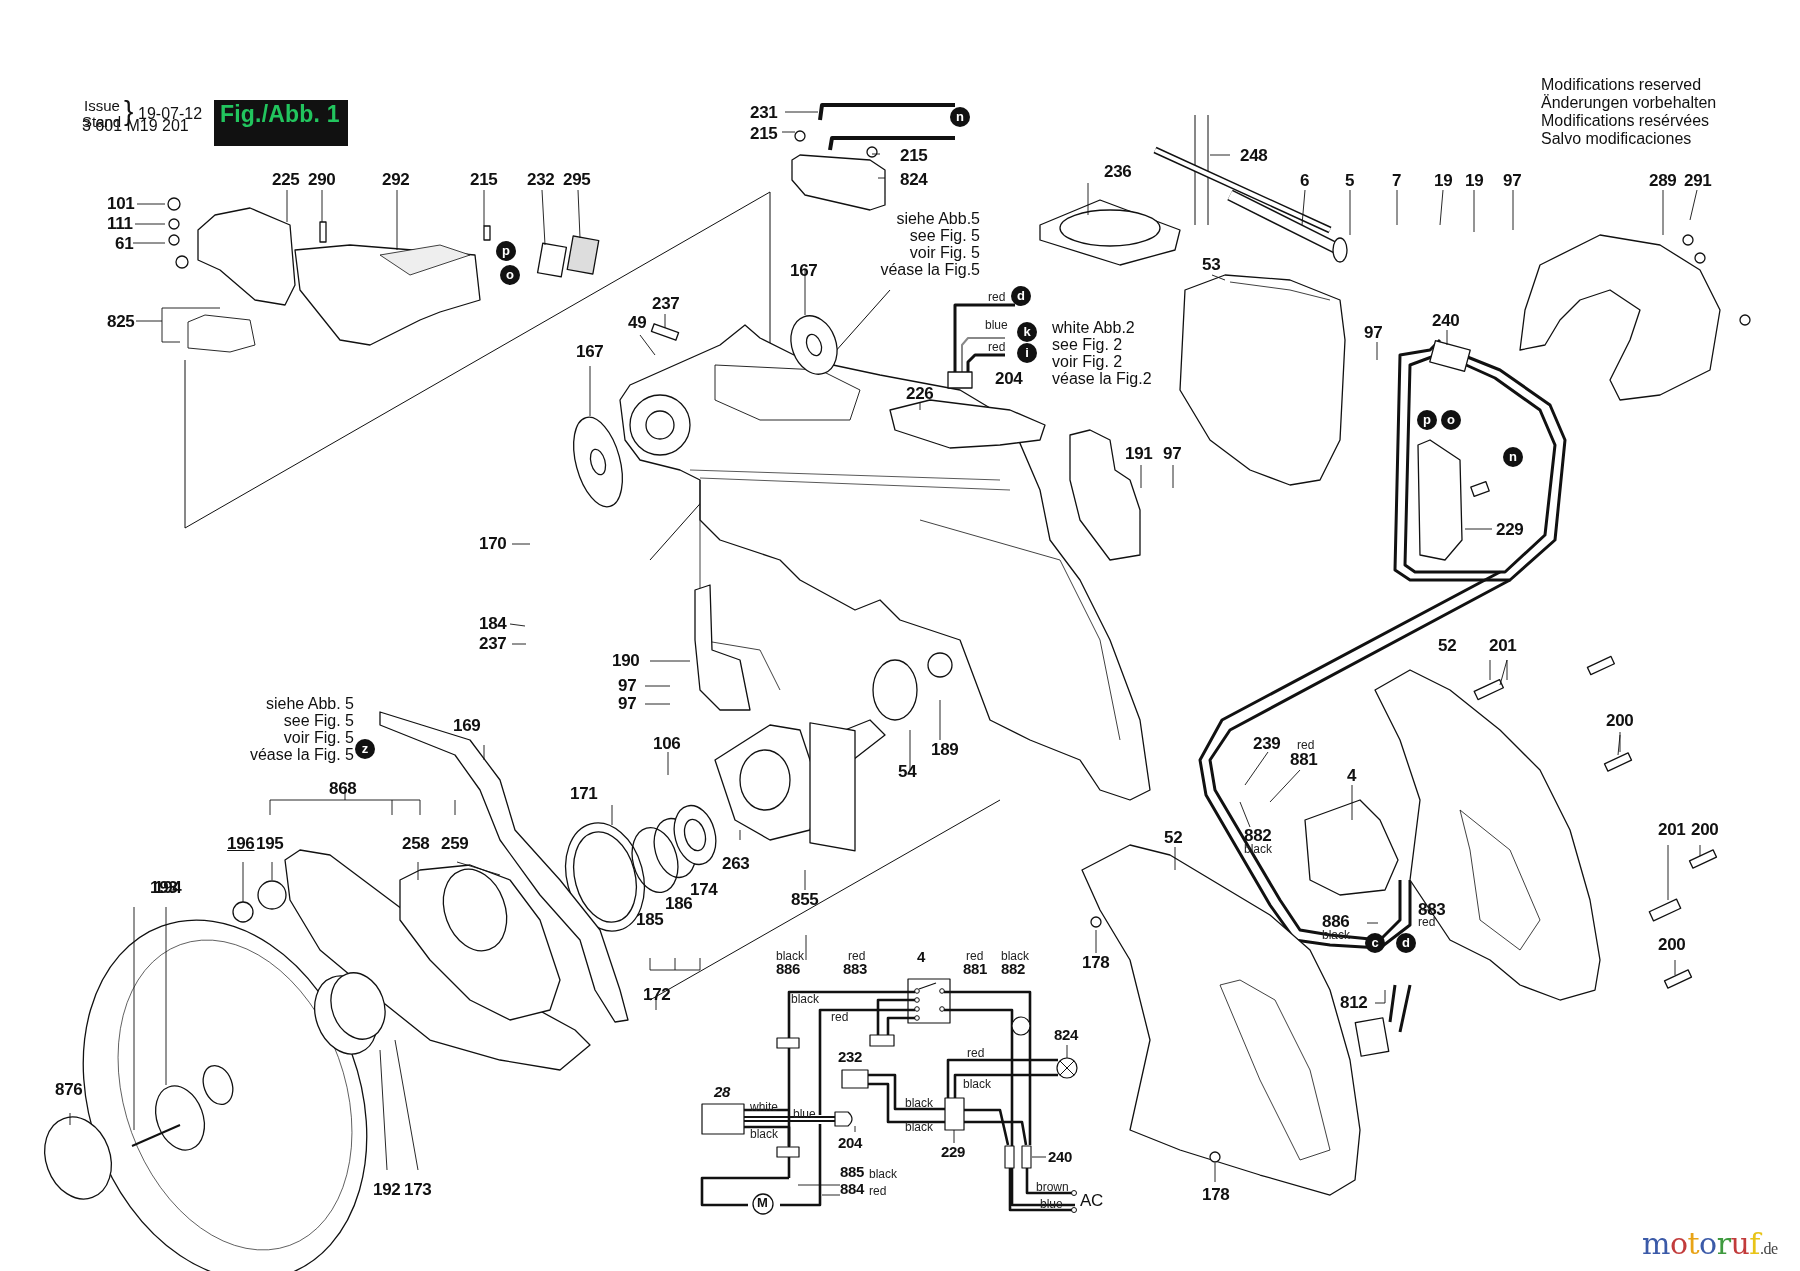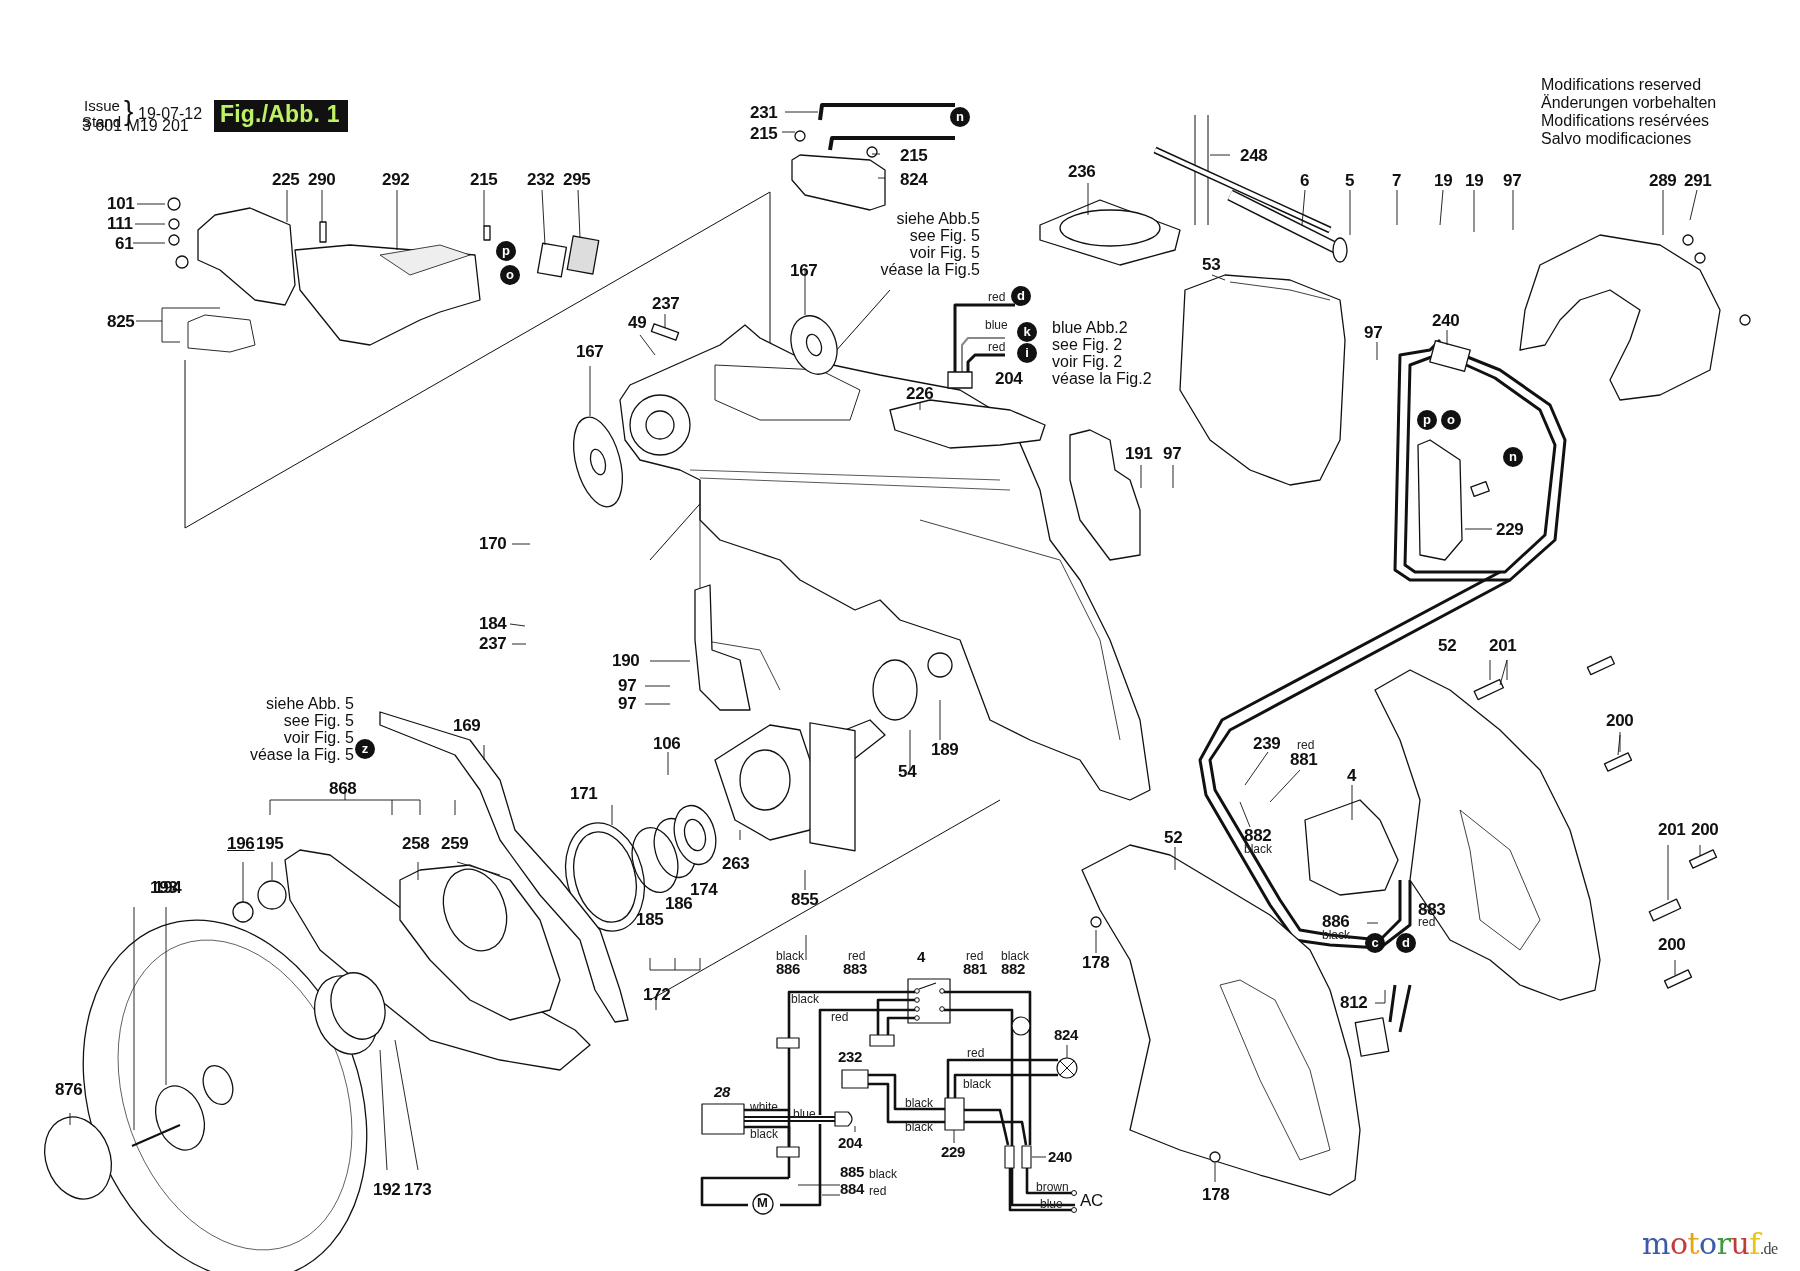--- a/index.html
+++ b/index.html
@@ -1,19 +1,19 @@
 <!DOCTYPE html>
 <html><head>
 <meta charset="utf-8">
 <style>
   html,body{margin:0;padding:0;background:#fff;}
   body{width:1800px;height:1271px;position:relative;overflow:hidden;font-family:"Liberation Sans",sans-serif;color:#111;}
   #canvas{position:absolute;left:0;top:0;width:1800px;height:1271px;}
   .hdr{position:absolute;font-size:15px;line-height:16px;}
-  .fig-badge{position:absolute;left:214px;top:100px;background:#111;color:#bef264;font-weight:bold;font-size:23px;padding:1px 8px 4px 6px;letter-spacing:0.2px;}
+  .fig-badge{position:absolute;left:214px;top:100px;background:#111;color:#22c55e;font-weight:bold;font-size:23px;padding:1px 8px 18px 6px;letter-spacing:0.2px;}
   .mods{position:absolute;left:1541px;top:76px;font-size:16px;line-height:18px;}
   .mods div{white-space:nowrap;}
   .lbl{position:absolute;font-weight:bold;font-size:17px;white-space:nowrap;letter-spacing:-0.3px;}
   .clr{position:absolute;font-size:12px;white-space:nowrap;color:#222;}
   .ref{position:absolute;font-size:16px;line-height:17px;text-align:right;white-space:nowrap;}
   .ref.left{text-align:left;}
   .conn{position:absolute;width:20px;height:20px;border-radius:50%;background:#111;color:#fff;font-size:13px;font-weight:bold;text-align:center;line-height:20px;}
   .logo{position:absolute;left:1642px;top:1226px;font-family:"DejaVu Serif",serif;font-size:30px;letter-spacing:-0.5px;}
   .logo span{display:inline-block;}
   .logo .de{font-size:16px;color:#444;font-family:"Liberation Serif",serif;}
@@ -345,21 +345,21 @@
   <div>Salvo modificaciones</div>
 </div>
 
 <div class="ref" style="left:850px;top:210px;width:130px;">
   <div>siehe Abb.5</div>
   <div>see Fig. 5</div>
   <div>voir Fig. 5</div>
   <div>véase la Fig.5</div>
 </div>
 <div class="ref left" style="left:1052px;top:319px;">
-  <div>blue Abb.2</div>
+  <div>white Abb.2</div>
   <div>see Fig. 2</div>
   <div>voir Fig. 2</div>
   <div>véase la Fig.2</div>
 </div>
 <div class="ref" style="left:230px;top:695px;width:124px;">
   <div>siehe Abb. 5</div>
   <div>see Fig. 5</div>
   <div>voir Fig. 5</div>
   <div>véase la Fig. 5</div>
 </div>
@@ -394,21 +394,21 @@
 <div class="lbl" style="left:382px;top:170px;">292</div>
 <div class="lbl" style="left:470px;top:170px;">215</div>
 <div class="lbl" style="left:527px;top:170px;">232</div>
 <div class="lbl" style="left:563px;top:170px;">295</div>
 
 <div class="lbl" style="left:750px;top:103px;">231</div>
 <div class="lbl" style="left:750px;top:124px;">215</div>
 <div class="lbl" style="left:900px;top:146px;">215</div>
 <div class="lbl" style="left:900px;top:170px;">824</div>
 
-<div class="lbl" style="left:1068px;top:162px;text-align:center;">236</div>
+<div class="lbl" style="left:1104px;top:162px;text-align:center;">236</div>
 <div class="lbl" style="left:1240px;top:146px;">248</div>
 <div class="lbl" style="left:1300px;top:171px;">6</div>
 <div class="lbl" style="left:1345px;top:171px;">5</div>
 <div class="lbl" style="left:1392px;top:171px;">7</div>
 <div class="lbl" style="left:1434px;top:171px;">19</div>
 <div class="lbl" style="left:1465px;top:171px;">19</div>
 <div class="lbl" style="left:1503px;top:171px;">97</div>
 <div class="lbl" style="left:1649px;top:171px;">289</div>
 <div class="lbl" style="left:1684px;top:171px;">291</div>
 

